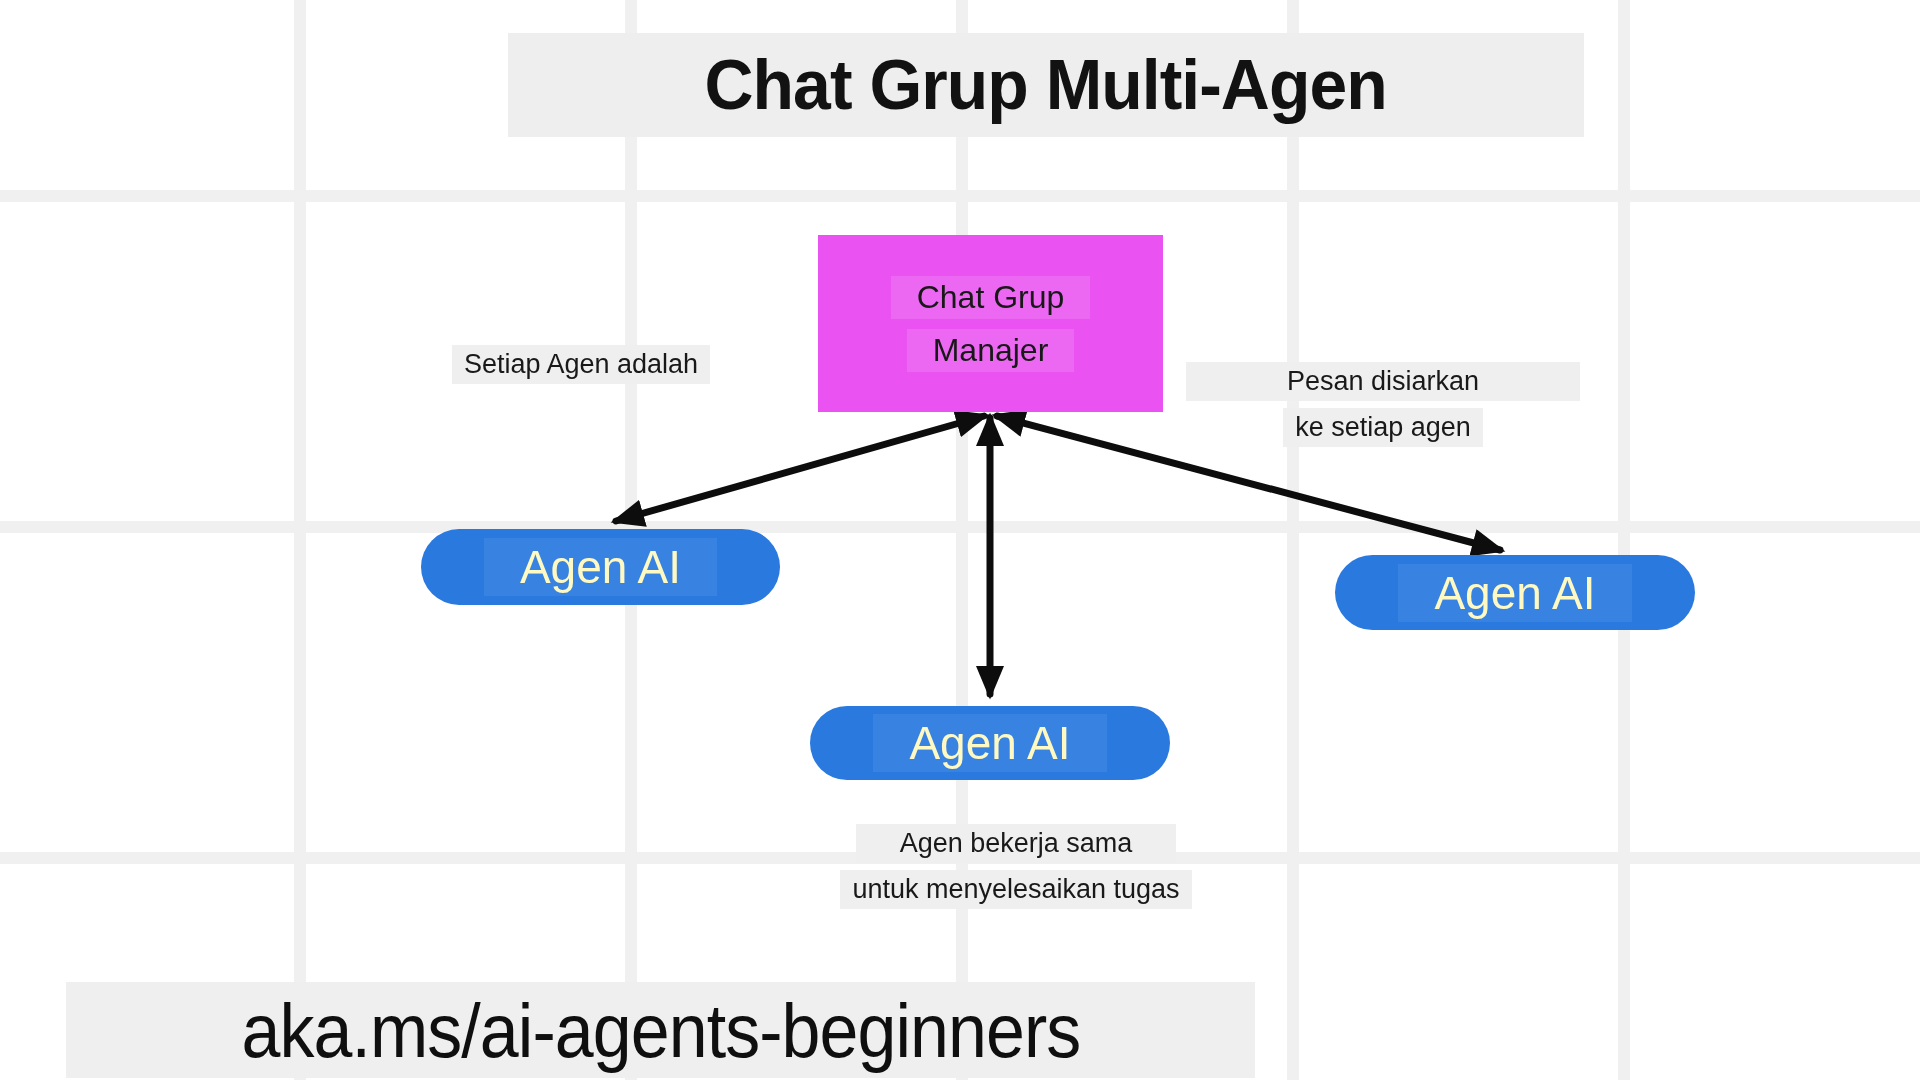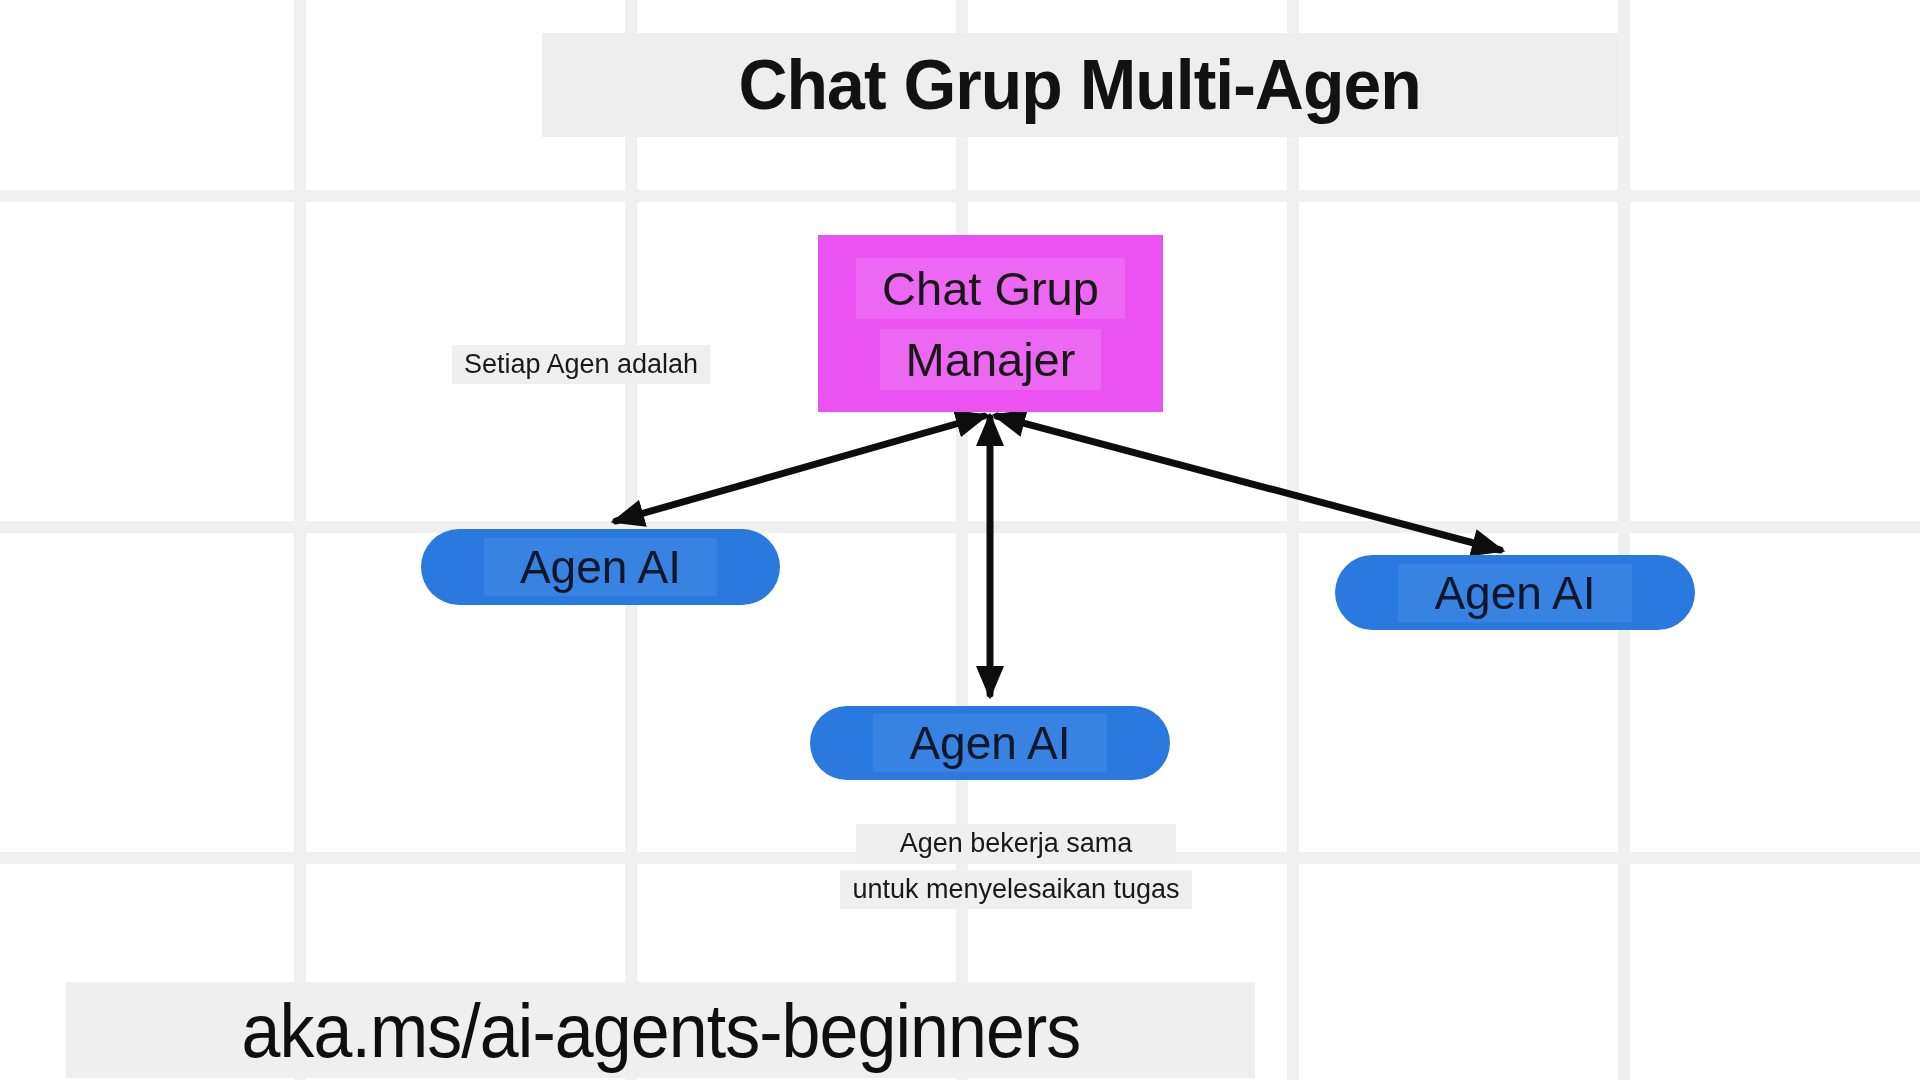--- a/index.html
+++ b/index.html
@@ -19,54 +19,54 @@
       linear-gradient(to right, #f0f0f1 12px, transparent 12px),
       linear-gradient(to bottom, #f0f0f1 12px, transparent 12px);
     background-size: 331px 331px;
     background-position: 294px 190px;
     background-repeat: repeat;
   }
   .abs { position: absolute; }
 
   
   .title-box {
-    left: 542px; top: 33px; width: 1076px; height: 104px;
+    left: 508px; top: 33px; width: 1076px; height: 104px;
     background: #eeeeef;
     display: flex; align-items: center; justify-content: center;
   }
   .title-text {
     font-size: 70px; font-weight: 600; color: #121212;
     letter-spacing: -1px; white-space: nowrap;
     transform: scaleX(0.97);
   }
 
   
   .manager {
     left: 818px; top: 235px; width: 345px; height: 177px;
     background: var(--magenta, #ea52f1);
     display: flex; flex-direction: column; align-items: center; justify-content: center;
     gap: 10px;
   }
   .manager .node-line {
-    font-size: 47px; font-weight: 500; color: #181818;
+    font-size: 32px; font-weight: 500; color: #181818;
     background: rgba(255,255,255,0.13);
     padding: 3px 26px; white-space: nowrap;
   }
 
   
   .agent {
     background: var(--blue, #2979df);
     border-radius: 40px;
     display: flex; align-items: center; justify-content: center;
   }
   .agent-left   { left: 421px;  top: 529px; width: 359px; height: 76px; }
   .agent-center { left: 810px;  top: 706px; width: 360px; height: 74px; }
   .agent-right  { left: 1335px; top: 555px; width: 360px; height: 75px; }
   .agent .agent-label {
-    font-size: 46px; font-weight: 400; color: #0f172a;
+    font-size: 46px; font-weight: 400; color: #fef9c3;
     background: rgba(255,255,255,0.07);
     padding: 2px 36px; white-space: nowrap;
   }
 
   
   .note {
     display: flex; flex-direction: column; align-items: center; gap: 7px;
     font-size: 27px; color: #191919;
   }
   .note span {
@@ -137,20 +137,24 @@
     <div class="agent-label">Agen AI</div>
   </div>
   <div class="abs agent agent-right">
     <div class="agent-label">Agen AI</div>
   </div>
 
   <div class="abs note note-left">
     <span>Setiap Agen adalah</span>
   </div>
 
+  <div class="abs note note-right">
+    <span class="w-full">Pesan disiarkan</span>
+    <span>ke setiap agen</span>
+  </div>
 
   <div class="abs note note-bottom">
     <span class="w-full">Agen bekerja sama</span>
     <span>untuk menyelesaikan tugas</span>
   </div>
 
   <div class="abs footer-bar">
     <div class="footer-text">aka.ms/ai-agents-beginners</div>
   </div>
 

